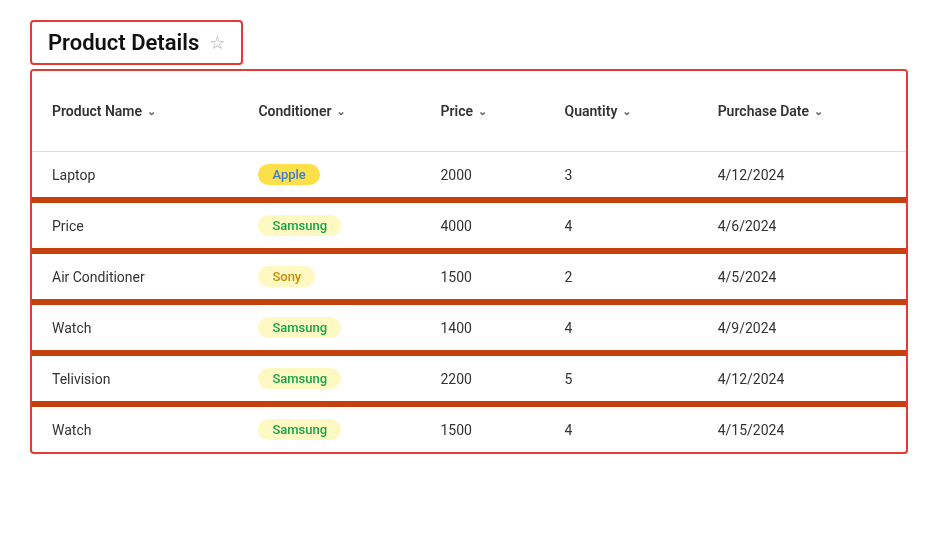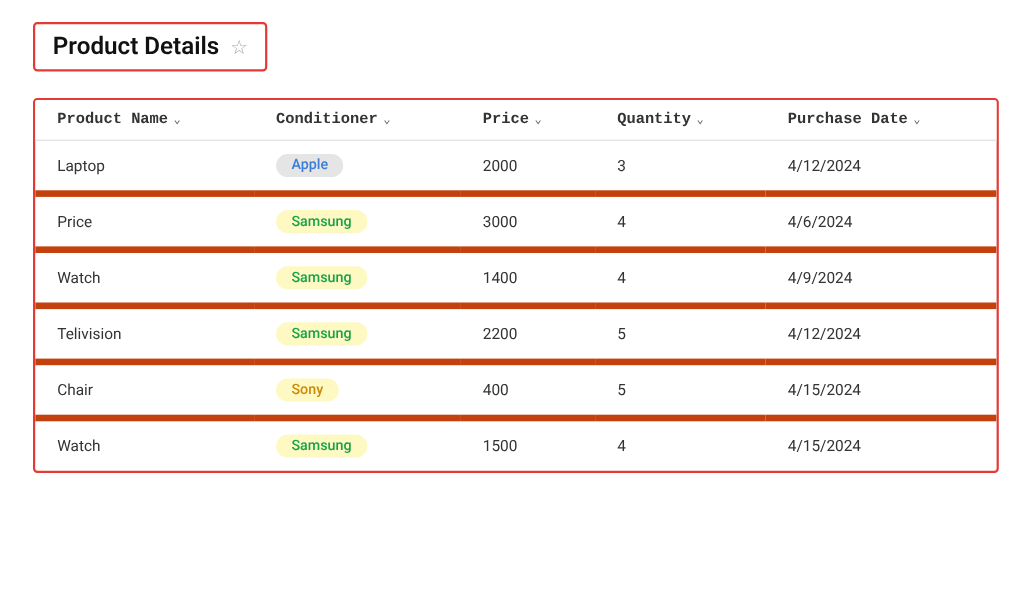--- a/index.html
+++ b/index.html
@@ -14,21 +14,21 @@
       width: 938px;
       min-height: 556px;
       padding: 20px 30px;
       color: #333;
     }
 
     .page-title-area {
       display: flex;
       align-items: center;
       gap: 10px;
-      margin-bottom: 24px;
+      margin-bottom: 4px;
       border: 2px solid #e53935;
       display: inline-flex;
       padding: 8px 16px;
       border-radius: 4px;
     }
 
     .page-title {
       font-size: 22px;
       font-weight: 600;
       color: #111;
@@ -50,27 +50,26 @@
       width: 100%;
       border-collapse: collapse;
     }
 
     thead tr {
       background: #fff;
       border-bottom: 1px solid #ddd;
     }
 
     thead th {
-      padding: 10px 20px;
+      padding: 32px 20px;
       text-align: left;
       font-size: 14px;
       font-weight: 600;
       color: #333;
       white-space: nowrap;
-      font-family: Liberation Mono, monospace;
     }
 
     thead th .col-header {
       display: flex;
       align-items: center;
       gap: 5px;
     }
 
     thead th .chevron {
       font-size: 11px;
@@ -93,21 +92,21 @@
 
     .badge {
       display: inline-block;
       padding: 3px 14px;
       border-radius: 20px;
       font-size: 13px;
       font-weight: 500;
     }
 
     .badge-apple {
-      background: #e5e5e5;
+      background: #fde047;
       color: #3b7dd8;
     }
 
     .badge-samsung {
       background: #fef9c3;
       color: #16a34a;
     }
 
     .badge-sony {
       background: #fef9c3;
@@ -164,46 +163,46 @@
     <tr>
           <td>Laptop</td>
           <td><span class="badge badge-apple">Apple</span></td>
           <td>2000</td>
           <td>3</td>
           <td>4/12/2024</td>
         </tr>
         <tr>
           <td>Price</td>
           <td><span class="badge badge-samsung">Samsung</span></td>
-          <td>3000</td>
+          <td>4000</td>
           <td>4</td>
           <td>4/6/2024</td>
+        </tr>
+        <tr>
+          <td>Air Conditioner</td>
+          <td><span class="badge badge-sony">Sony</span></td>
+          <td>1500</td>
+          <td>2</td>
+          <td>4/5/2024</td>
         </tr>
         <tr>
           <td>Watch</td>
           <td><span class="badge badge-samsung">Samsung</span></td>
           <td>1400</td>
           <td>4</td>
           <td>4/9/2024</td>
         </tr>
         <tr>
           <td>Telivision</td>
           <td><span class="badge badge-samsung">Samsung</span></td>
           <td>2200</td>
           <td>5</td>
           <td>4/12/2024</td>
         </tr>
         <tr>
-          <td>Chair</td>
-          <td><span class="badge badge-sony">Sony</span></td>
-          <td>400</td>
-          <td>5</td>
-          <td>4/15/2024</td>
-        </tr>
-        <tr>
           <td>Watch</td>
           <td><span class="badge badge-samsung">Samsung</span></td>
           <td>1500</td>
           <td>4</td>
           <td>4/15/2024</td>
         </tr>
       </tbody>
   </table>
 </div>
 

